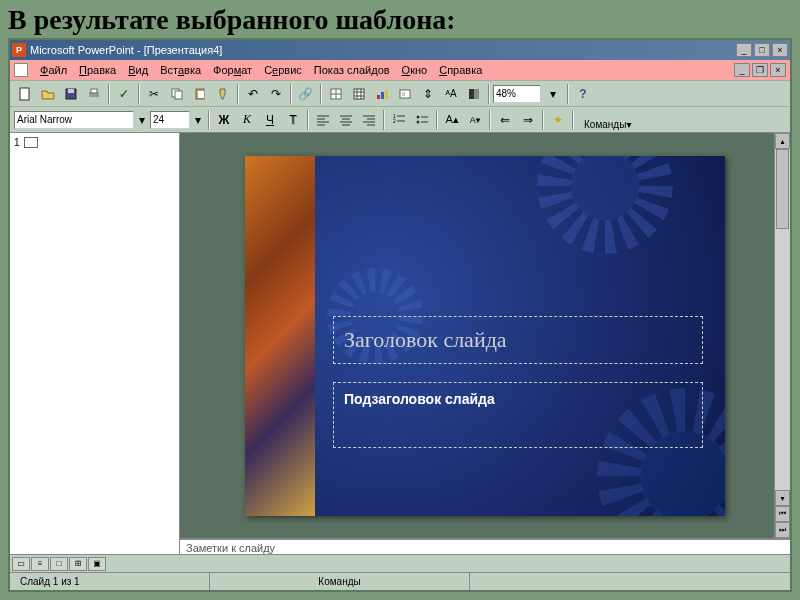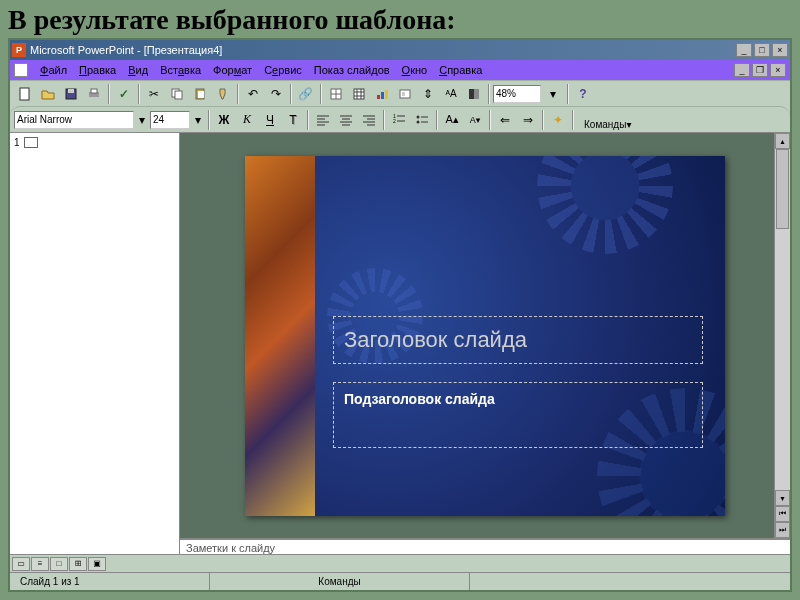--- a/index.html
+++ b/index.html
@@ -7,33 +7,33 @@
   
   .page-title { font-size: 28px; font-weight: bold; color: #000000; padding: 4px 8px 2px; font-family: Georgia, serif; }
   
   .app-window { margin: 0 8px 4px 8px; border: 2px solid #5a7a5a; background: #c0d0c0; height: 554px; display: flex; flex-direction: column; }
   
   .title-bar { background: linear-gradient(to right, #3b5f8a, #6080a5); color: #fff; height: 20px; display: flex; align-items: center; padding: 0 2px; font-size: 11px; }
   .title-bar .pp-icon { width: 14px; height: 14px; background: #d94f1c; margin-right: 4px; display: inline-flex; align-items: center; justify-content: center; font-size: 9px; font-weight: bold; }
   .win-controls { margin-left: auto; display: flex; gap: 2px; }
   .win-btn { width: 16px; height: 14px; background: #c0c0c0; border: 1px solid #808080; font-size: 9px; display: flex; align-items: center; justify-content: center; color: #000; cursor: pointer; }
   
-  .menu-bar { background: #8b5cf6; height: 20px; display: flex; align-items: center; padding: 0 4px; font-size: 11px; gap: 8px; }
+  .menu-bar { background: #fca5a5; height: 20px; display: flex; align-items: center; padding: 0 4px; font-size: 11px; gap: 8px; }
   .menu-bar .doc-icon { width: 14px; height: 14px; background: #fff; border: 1px solid #888; margin-right: 2px; }
   .menu-item { cursor: pointer; padding: 0 2px; }
   .menu-item u { text-decoration: underline; }
   .child-controls { margin-left: auto; display: flex; gap: 2px; }
   
   .toolbar { background: #c0d0c0; height: 26px; display: flex; align-items: center; padding: 2px 4px; gap: 1px; border-top: 1px solid #a0b0a0; }
   .tb-btn { width: 22px; height: 22px; border: 1px solid transparent; display: flex; align-items: center; justify-content: center; font-size: 12px; cursor: pointer; }
   .tb-sep { width: 2px; height: 20px; border-left: 1px solid #888; border-right: 1px solid #eee; margin: 0 2px; }
   .tb-select { height: 18px; font-size: 10px; border: 1px inset #ccc; background: #fff; padding: 0 2px; }
   .zoom-select { width: 48px; }
   
-  .format-bar { background: #c0d0c0; height: 26px; display: flex; align-items: center; padding: 2px 4px; gap: 1px; border-top: 1px solid #a0b0a0; border-radius: 10px; }
+  .format-bar { background: #c0d0c0; height: 26px; display: flex; align-items: center; padding: 2px 4px; gap: 1px; border-top: 1px solid #a0b0a0; }
   .font-select { width: 120px; height: 18px; font-size: 10px; border: 1px inset #ccc; background: #fff; padding: 0 2px; }
   .size-select { width: 40px; height: 18px; font-size: 10px; border: 1px inset #ccc; background: #fff; padding: 0 2px; }
   .bold { font-weight: bold; }
   .italic { font-style: italic; font-family: serif; }
   .underline { text-decoration: underline; }
   .commands-btn { padding: 0 6px; width: auto; font-size: 10px; margin-top: 9px; }
   
   .work-area { flex: 1; display: flex; background: #fff; border-top: 1px solid #888; overflow: hidden; }
   
   .outline-pane { width: 170px; background: #fff; border-right: 1px solid #888; padding: 4px; font-size: 10px; }
@@ -72,21 +72,21 @@
     left: 0; top: 0; bottom: 0; width: 70px;
     background: linear-gradient(135deg, #d97820 0%, #8a3a10 30%, #c85a20 50%, #3a2a5a 70%, #d9a840 100%);
     opacity: 0.95;
   }
   
   .title-placeholder {
     position: absolute;
     left: 88px; top: 160px; width: 370px; height: 48px;
     border: 1px dashed #ccc;
     display: flex; align-items: center; padding: 4px 10px;
-    color: #d0d0d0; font-size: 22px;
+    color: #d0d0d0; font-size: 22px; font-family: Liberation Serif, serif;
   }
   .subtitle-placeholder {
     position: absolute;
     left: 88px; top: 226px; width: 370px; height: 66px;
     border: 1px dashed #ccc;
     padding: 8px 10px;
     color: #fff; font-size: 14px; font-weight: bold;
   }
   
   .notes-pane { height: 16px; background: #fff; border-top: 2px solid #888; padding: 2px 6px; font-size: 11px; color: #555; }

